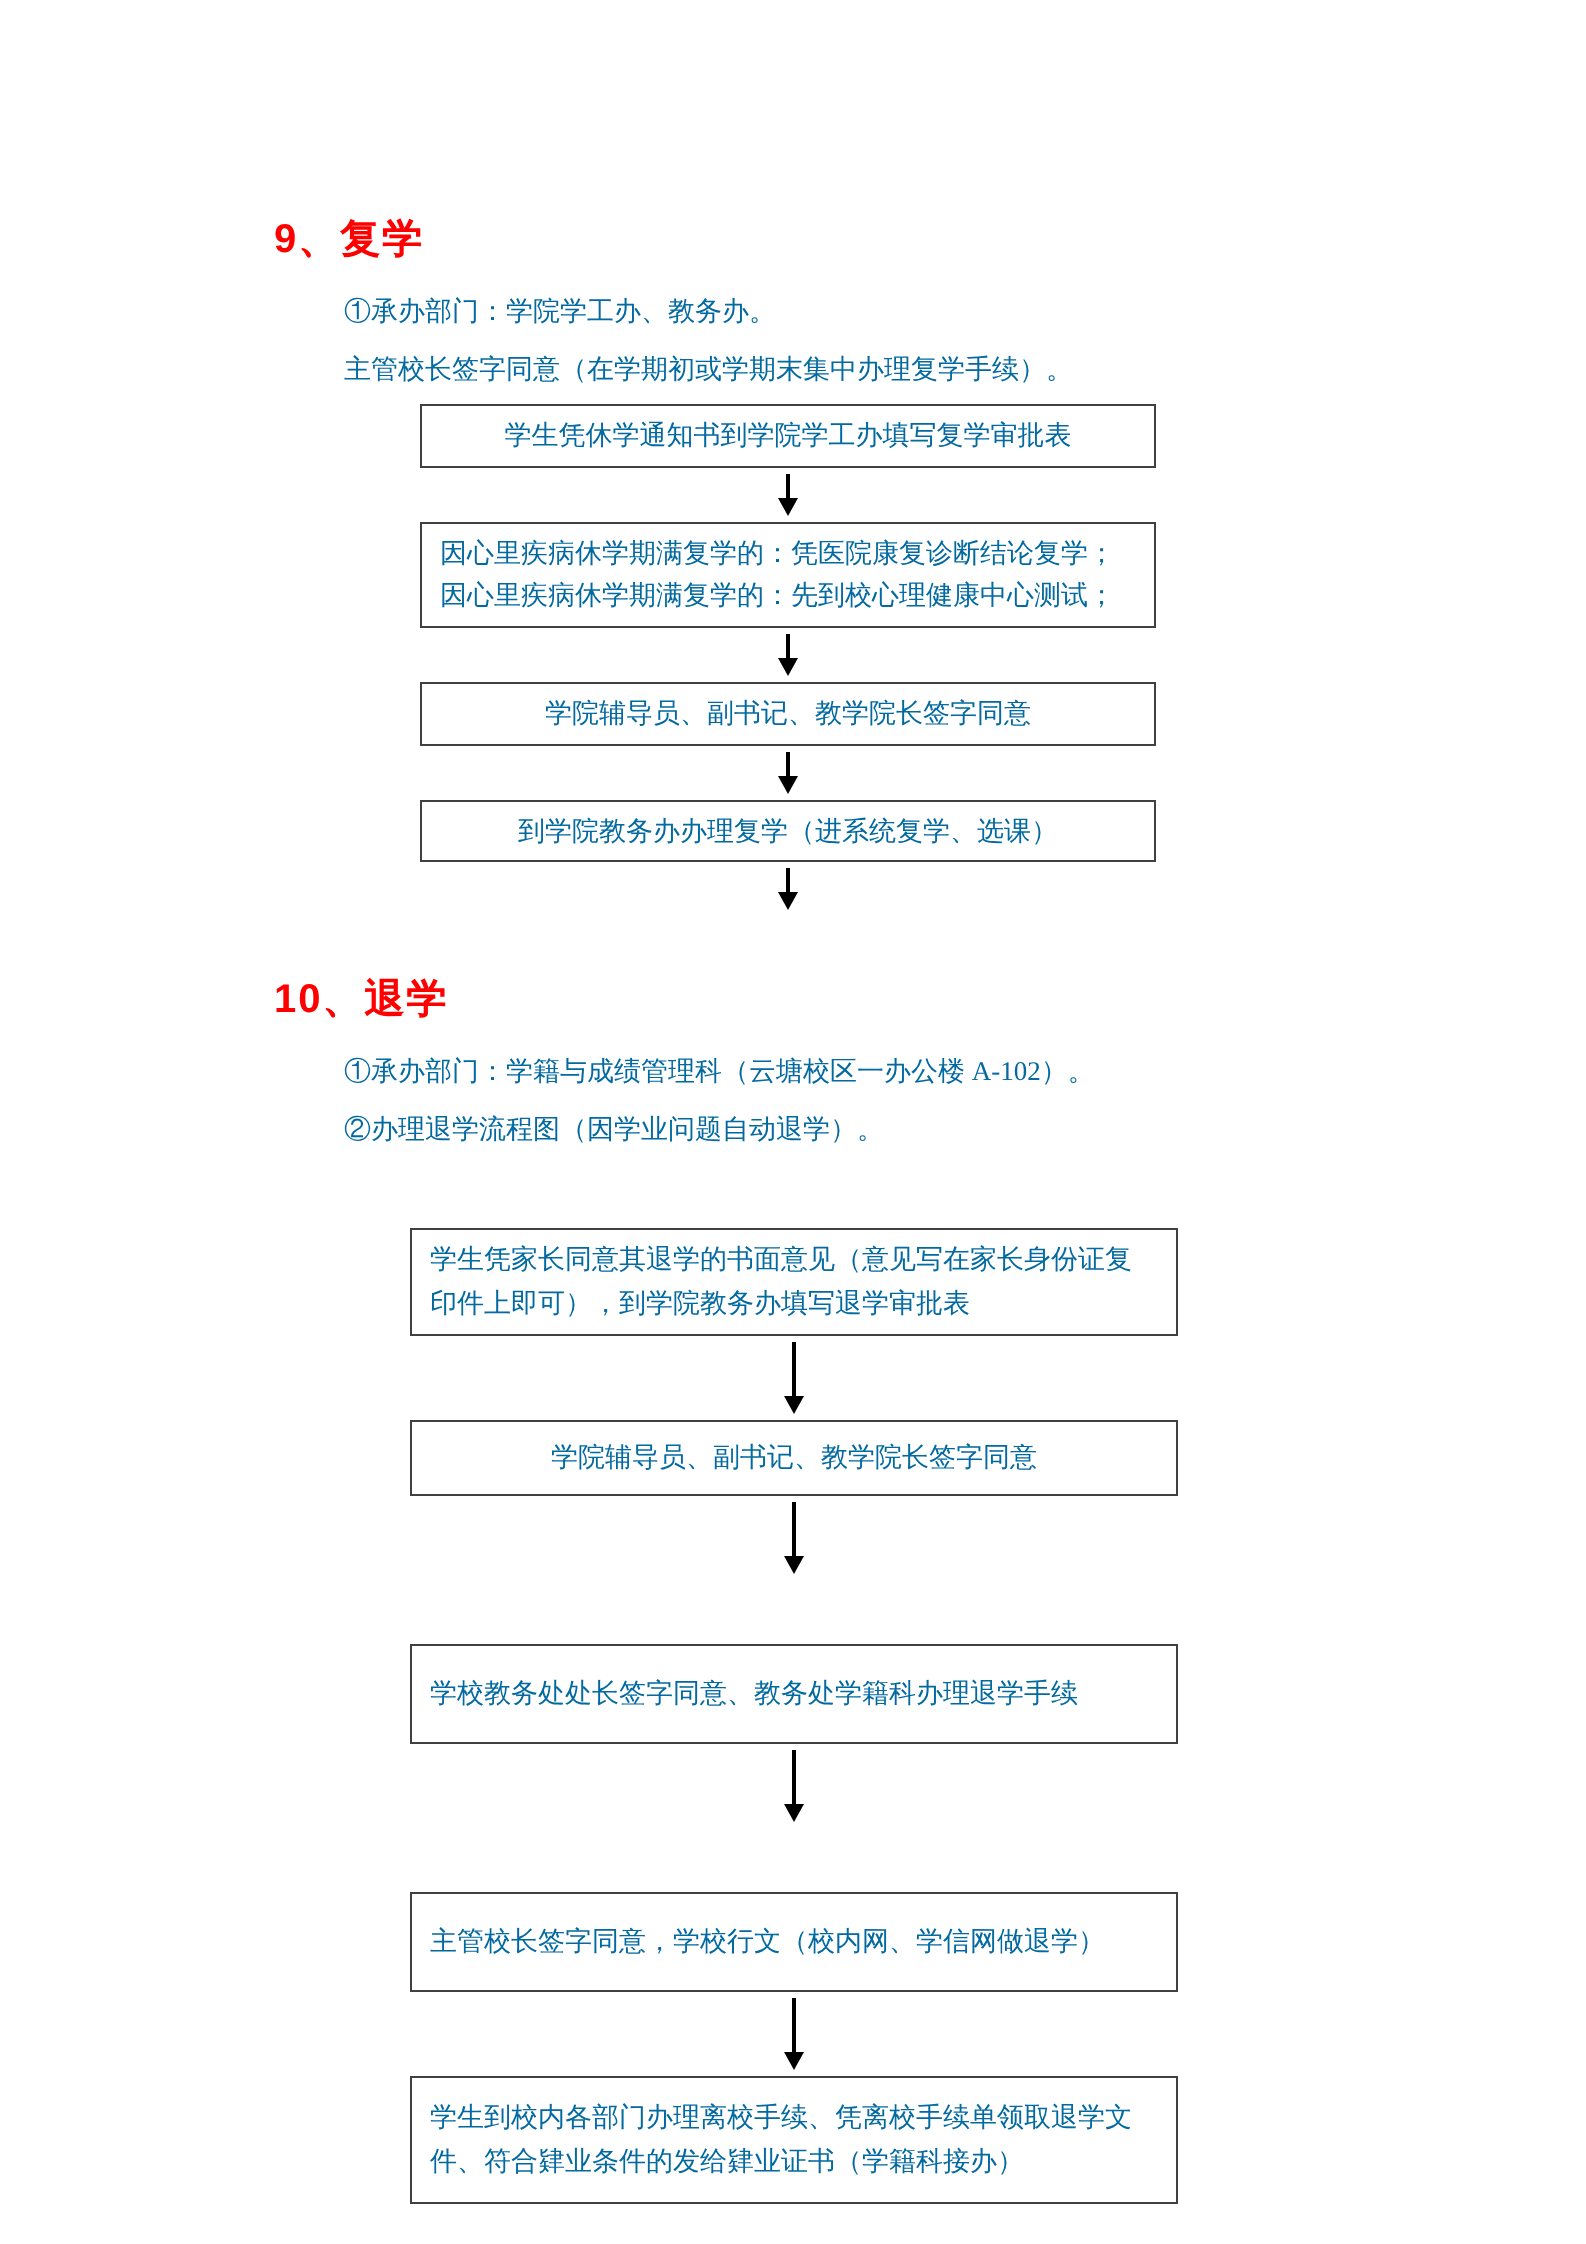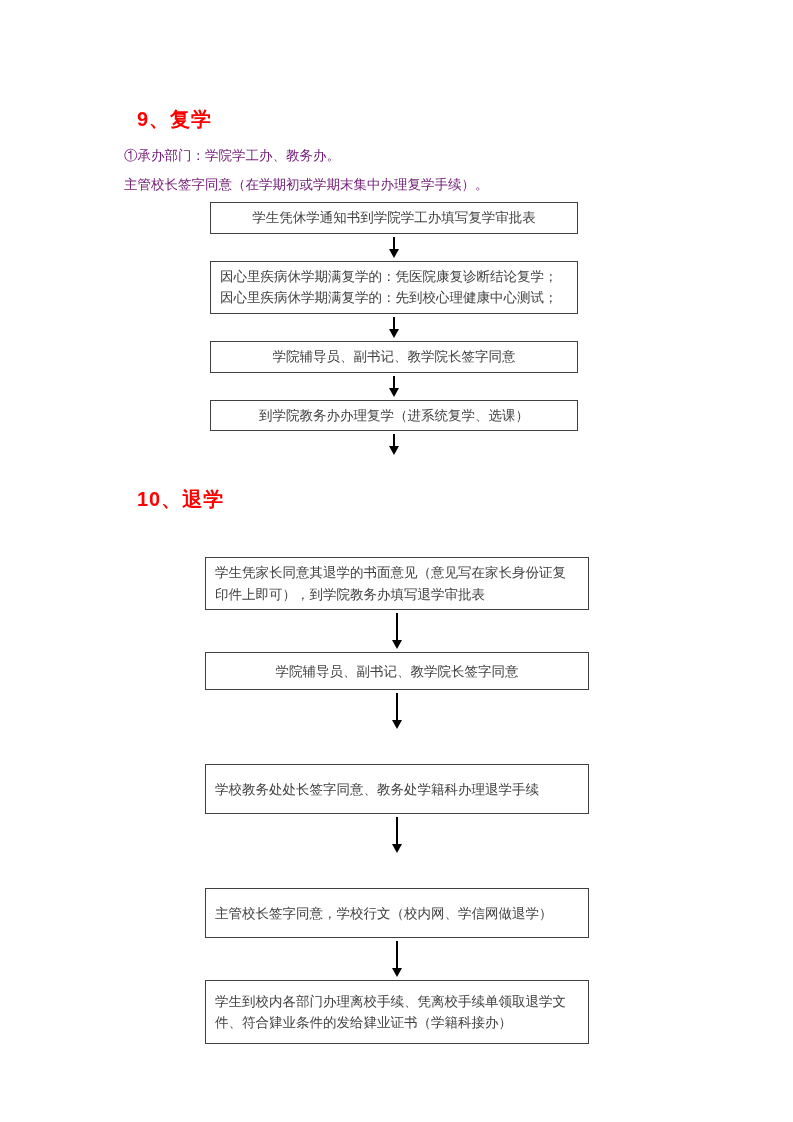--- a/index.html
+++ b/index.html
@@ -21,39 +21,40 @@
     font-family: "Liberation Sans", sans-serif;
     font-size: 20px;
     font-weight: bold;
     margin-left: 13px;
     margin-bottom: 12px;
     letter-spacing: 1px;
   }
 
   .body-line {
     font-size: 13.5px;
-    color: #701a75;
+    color: #0369a1;
     line-height: 1.6;
     margin-bottom: 7px;
+    margin-left: 48px;
   }
 
   .flow {
     display: flex;
     flex-direction: column;
     align-items: center;
     margin-top: 6px;
   }
   .flow-9  { width: 368px; margin-left: 86px; }
   .flow-10 { width: 384px; margin-left: 81px; }
 
   .fbox {
     width: 100%;
     border: 1px solid #404040;
     background: #ffffff;
-    color: #404040;
+    color: #0369a1;
     font-size: 13.5px;
     line-height: 1.6;
     padding: 4px 9px;
     min-height: 29px;
     display: flex;
     align-items: center;
     white-space: pre-line;
   }
   .fbox.center { justify-content: center; text-align: center; }
   .fbox.left   { justify-content: flex-start; text-align: left; }
@@ -117,20 +118,22 @@
       <div class="arrow short">
         <div class="shaft"></div>
         <div class="head"></div>
       </div>
 
     </div>
   </section>
 
   <section class="section-10">
     <h2 class="sec-title">10、退学</h2>
+    <p class="body-line">①承办部门：学籍与成绩管理科（云塘校区一办公楼 A-102）。</p>
+    <p class="body-line">②办理退学流程图（因学业问题自动退学）。</p>
 
     <div class="flow flow-10">
       <div class="fbox left h-lg">学生凭家长同意其退学的书面意见（意见写在家长身份证复印件上即可），到学院教务办填写退学审批表</div>
 
       <div class="arrow long">
         <div class="shaft"></div>
         <div class="head"></div>
       </div>
 
       <div class="fbox center h-md">学院辅导员、副书记、教学院长签字同意</div>

